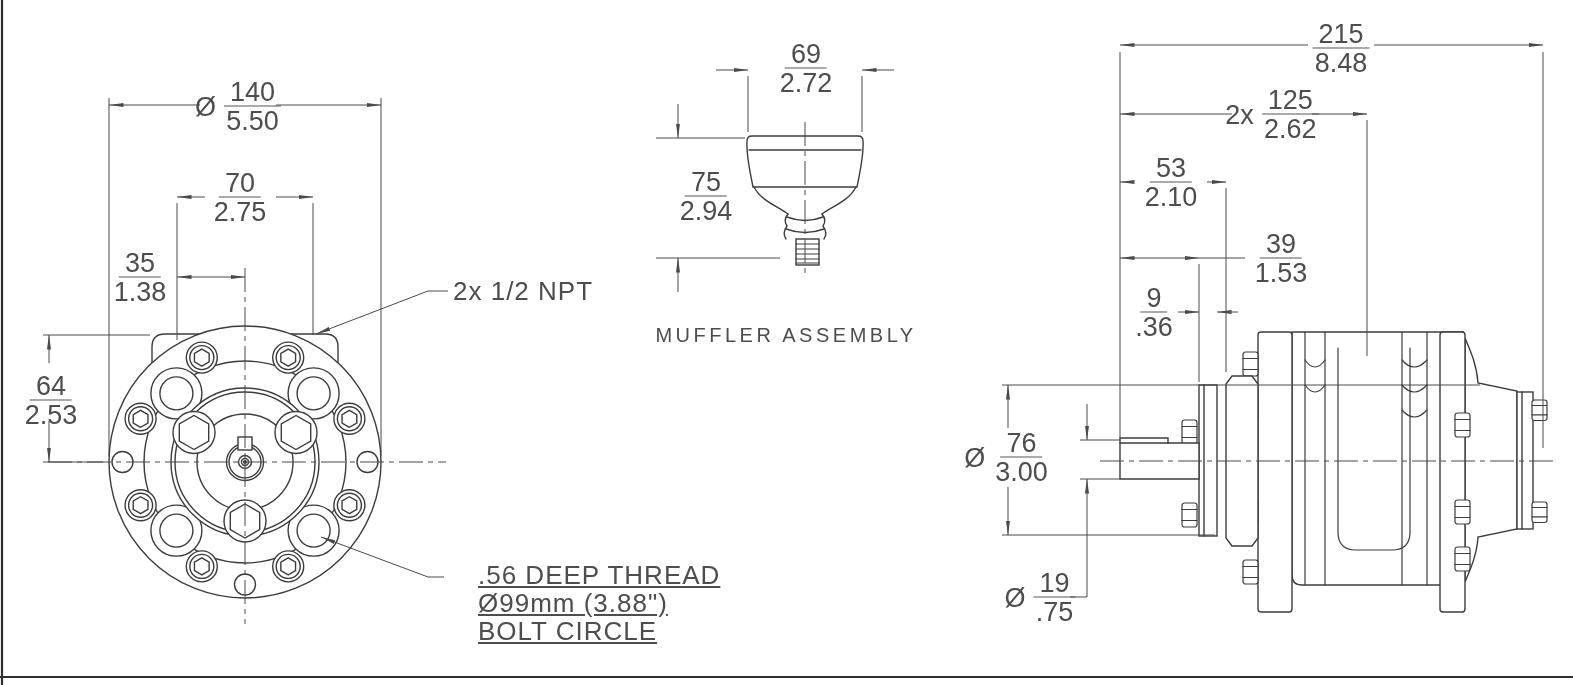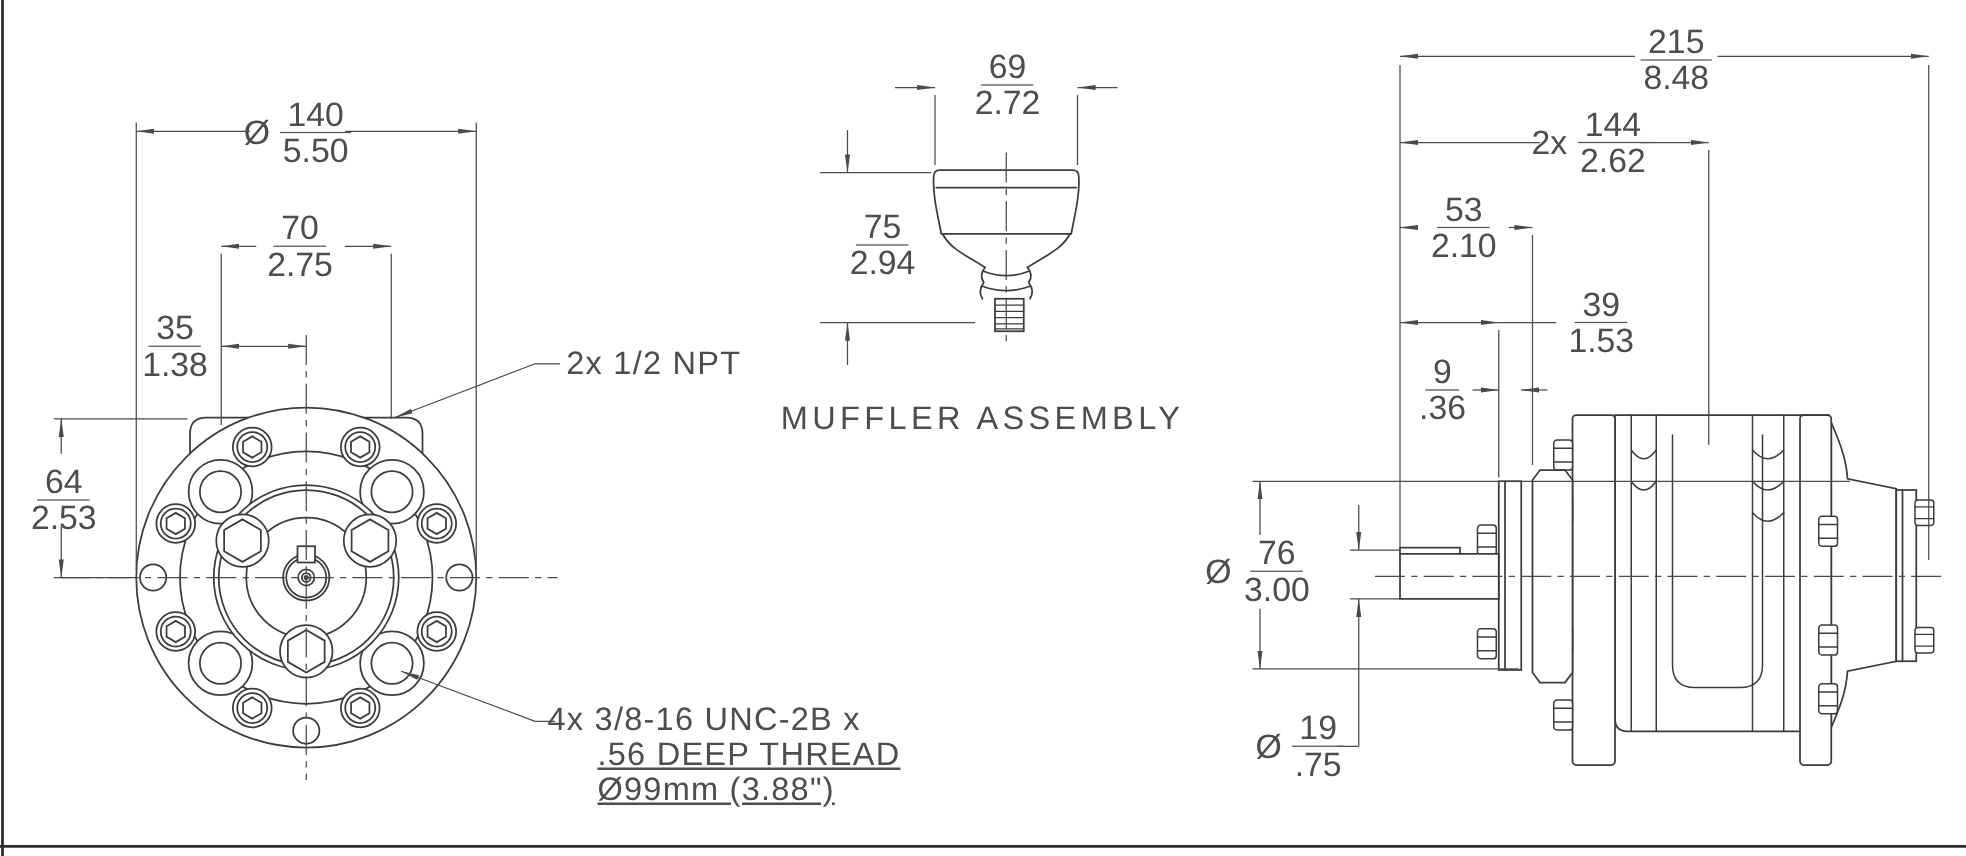--- a/index.html
+++ b/index.html
@@ -6,21 +6,21 @@
   #sheet{position:relative;width:1573px;height:685px;background:#fff;overflow:hidden;
          font-family:"Liberation Sans", sans-serif;}
   #linework{position:absolute;left:0;top:0;}
   .dim{position:absolute;display:flex;align-items:center;gap:7px;
        transform:translate(-50%,-50%);font-size:27px;line-height:26px;
        color:#4d4d4d;white-space:nowrap;}
   .dim .pfx{padding-right:1px;}
   .stack{display:flex;flex-direction:column;align-items:center;}
   .stack .t{border-bottom:1.7px solid #565656;padding:0 6px 1px 6px;}
   .stack .b{margin-top:1px;padding:0 2px;}
-  .note{position:absolute;transform:translate(-50%,-50%);font-size:26px;
+  .note{position:absolute;transform:translate(-50%,-50%);font-size:20px;
         letter-spacing:3.5px;color:#4d4d4d;white-space:nowrap;}
   .callout{position:absolute;transform:translateY(-50%);font-size:26px;
         letter-spacing:1px;color:#4d4d4d;white-space:nowrap;}
   .thread-note{position:absolute;font-size:26px;letter-spacing:1px;color:#4d4d4d;
         line-height:28px;white-space:nowrap;}
   .thread-note .ind{padding-left:40px;text-decoration:underline;}
 </style>
 </head>
 <body>
 
@@ -260,23 +260,23 @@
     </span>
   </div>
   <div class="dim" style="left:51px;top:400px">
     <span class="stack">
       <span class="t">64</span>
       <span class="b">2.53</span>
     </span>
   </div>
   <div class="callout" style="left:453px;top:291px">2x 1/2 NPT</div>
   <div class="thread-note" style="left:438px;top:561px">
-    <div>4x 3/8-16 UNC-2B x</div>
     <div class="ind">.56 DEEP THREAD</div>
     <div class="ind">Ø99mm (3.88")</div>
+    <div class="ind">BOLT CIRCLE</div>
   </div>
 
   <div class="dim" style="left:806px;top:68px">
     <span class="stack">
       <span class="t">69</span>
       <span class="b">2.72</span>
     </span>
   </div>
   <div class="dim" style="left:706px;top:196px">
     <span class="stack">
@@ -288,21 +288,21 @@
 
   <div class="dim" style="left:1341px;top:48px">
     <span class="stack">
       <span class="t">215</span>
       <span class="b">8.48</span>
     </span>
   </div>
   <div class="dim" style="left:1272px;top:114px">
     <span class="pfx">2x</span>
     <span class="stack">
-      <span class="t">144</span>
+      <span class="t">125</span>
       <span class="b">2.62</span>
     </span>
   </div>
   <div class="dim" style="left:1171px;top:182px">
     <span class="stack">
       <span class="t">53</span>
       <span class="b">2.10</span>
     </span>
   </div>
   <div class="dim" style="left:1281px;top:258px">

